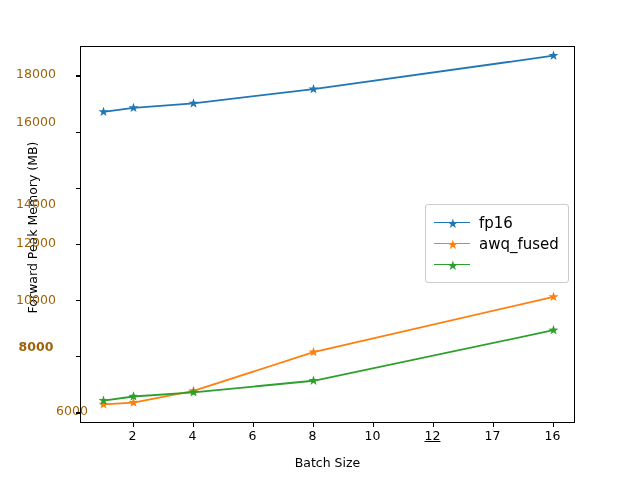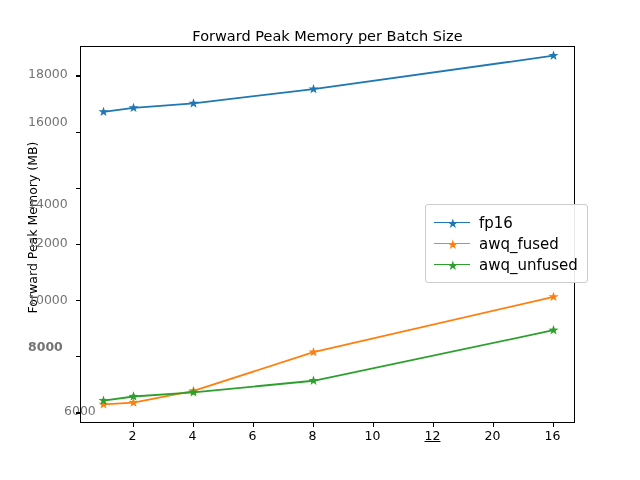--- a/index.html
+++ b/index.html
@@ -17,21 +17,21 @@
     text-align:center;font-size:14.5px;color:#000;
   }
 
   
   #plot-area{
     position:absolute;left:80px;top:46px;width:495px;height:377px;
     border:1.1px solid #000;box-sizing:border-box;
     overflow:hidden;
   }
   #plot-svg{position:absolute;left:0;top:0;}
-  .ytick-wrap{position:absolute;left:0;width:72px;text-align:left;font-size:12.5px;color:#737373;margin-left:28px;}
+  .ytick-wrap{position:absolute;left:0;width:72px;text-align:center;font-size:12.5px;color:#a16207;}
   .ytick-mark{position:absolute;left:76px;width:4px;height:1.2px;background:#000;}
 
   
   .xtick-wrap{position:absolute;top:428px;font-size:12.5px;color:#000;text-align:center;width:40px;}
   .xtick-mark{position:absolute;top:423px;width:1.2px;height:4px;background:#000;}
 
   #xlabel{
     position:absolute;left:80px;top:455px;width:495px;
     text-align:center;font-size:12.5px;color:#000;
   }
@@ -51,23 +51,23 @@
   .legend-swatch{width:36px;height:14px;position:relative;margin-right:9px;}
   .legend-line{position:absolute;left:0;top:6px;width:36px;height:1.8px;}
   .legend-star{position:absolute;left:13px;top:1px;font-size:13px;line-height:13px;}
   .legend-label{font-size:15px;color:#000;white-space:nowrap;}
 </style>
 </head>
 <body>
 
 <div id="figure">
 
-  <div id="chart-title">Forward Peak Memory per Batch Size</div>
 
   <div id="ylabel">Forward Peak Memory (MB)</div>
+  <div id="xlabel">Batch Size</div>
 
   <div id="y-axis">
       <div class="ytick-wrap" style="top: 403.333px; padding-left: 36px;">6000</div>
       <div class="ytick-mark" style="top: 412.333px;"></div>
       <div class="ytick-wrap" style="top: 339px; font-weight: bold;">8000</div>
       <div class="ytick-mark" style="top: 356.19px;"></div>
       <div class="ytick-wrap" style="top: 292px;">10000</div>
       <div class="ytick-mark" style="top: 300.047px;"></div>
       <div class="ytick-wrap" style="top: 234.904px;">12000</div>
       <div class="ytick-mark" style="top: 243.904px;"></div>
@@ -84,21 +84,21 @@
       <div class="xtick-wrap" style="left: 172.5px;">4</div>
       <div class="xtick-mark" style="left: 192.5px;"></div>
       <div class="xtick-wrap" style="left: 232.5px;">6</div>
       <div class="xtick-mark" style="left: 252.5px;"></div>
       <div class="xtick-wrap" style="left: 292.5px;">8</div>
       <div class="xtick-mark" style="left: 312.5px;"></div>
       <div class="xtick-wrap" style="left: 352.5px;">10</div>
       <div class="xtick-mark" style="left: 372.5px;"></div>
       <div class="xtick-wrap" style="left: 412.5px; text-decoration: underline;">12</div>
       <div class="xtick-mark" style="left: 432.5px;"></div>
-      <div class="xtick-wrap" style="left: 472.5px;">20</div>
+      <div class="xtick-wrap" style="left: 472.5px;">17</div>
       <div class="xtick-mark" style="left: 492.5px;"></div>
       <div class="xtick-wrap" style="left: 532.5px;">16</div>
       <div class="xtick-mark" style="left: 552.5px;"></div>
     </div>
 
   <div id="plot-area">
     <svg id="plot-svg" width="495" height="377">
         <polyline points="22.50,64.85 52.50,60.92 112.50,56.42 232.50,42.11 472.50,8.70" fill="none" stroke="#1f77b4" stroke-width="1.8"></polyline>
         <path d="M22.50,59.65L23.73,63.15L27.45,63.24L24.50,65.49L25.56,69.05L22.50,66.95L19.44,69.05L20.50,65.49L17.55,63.24L21.27,63.15Z" fill="#1f77b4"></path>
         <path d="M52.50,55.72L53.73,59.22L57.45,59.31L54.50,61.56L55.56,65.12L52.50,63.02L49.44,65.12L50.50,61.56L47.55,59.31L51.27,59.22Z" fill="#1f77b4"></path>
@@ -133,17 +133,16 @@
           <span class="legend-line" style="background: rgb(255, 127, 14);"></span>
           <span class="legend-star" style="color: rgb(255, 127, 14);">★</span>
         </span>
         <span class="legend-label">awq_fused</span>
       </div>
       <div class="legend-row">
         <span class="legend-swatch">
           <span class="legend-line" style="background: rgb(44, 160, 44);"></span>
           <span class="legend-star" style="color: rgb(44, 160, 44);">★</span>
         </span>
-        <span class="legend-label">awq_unfused</span>
       </div>
     </div>
 
 </div>
 
 </body></html>

